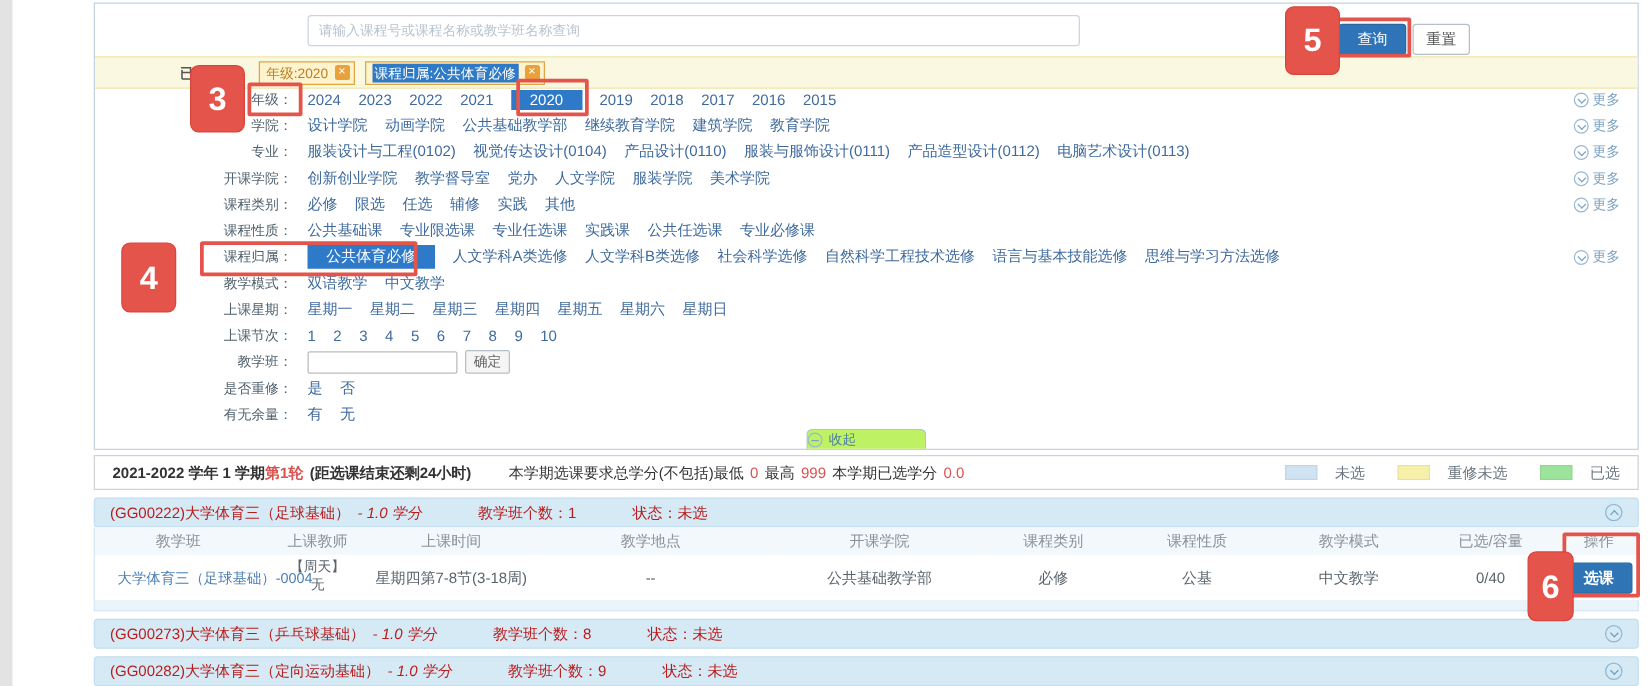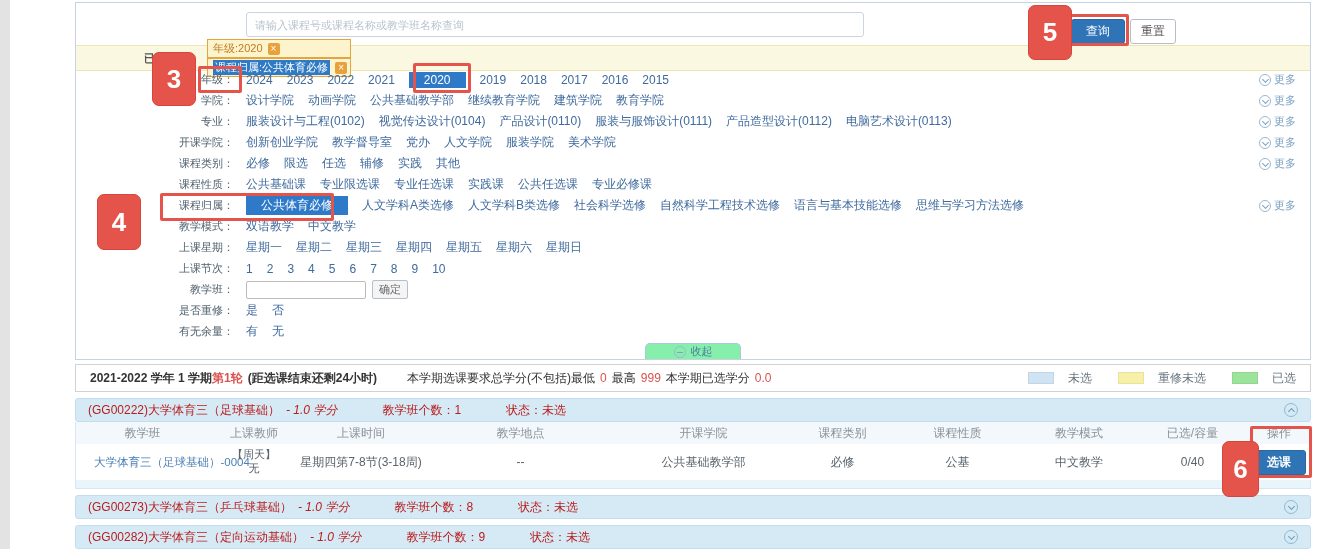--- a/index.html
+++ b/index.html
@@ -31,21 +31,21 @@
   .option.selected { background:#2e7ac8; color:#fff; padding:1px 15px; }
   .more-link { margin-left:auto; display:flex; align-items:center; color:#7aa0c0; font-size:11px; cursor:pointer; }
   .more-link span + span { margin-left:3px; }
   .mini-input { width:120px; height:18px; border:1px solid #bbb; border-radius:2px; font-size:11px; padding:0 4px; outline:none; }
   .btn-confirm { height:19px; font-size:11px; border:1px solid #b6bfc7; background:#f5f5f5; padding:0 6px; margin-left:6px; color:#666; border-radius:2px; cursor:pointer; }
 
   .circle-icon { width:12px; height:12px; border:1px solid #9bb8d0; border-radius:50%; display:inline-block; position:relative; flex:none; }
   .circle-icon.down::after { content:""; position:absolute; left:3px; top:2px; width:4px; height:4px; border-left:1px solid #7ba3c4; border-bottom:1px solid #7ba3c4; transform:rotate(-45deg); }
   .circle-icon.minus::after { content:""; position:absolute; left:2px; top:5px; width:6px; height:0; border-top:1px solid #7ba3c4; }
 
-  .collapse-tab { position:absolute; left:50%; bottom:0; transform:translateX(-50%); width:96px; height:16px; border:1px solid #a9c7dd; border-bottom:none; border-radius:5px 5px 0 0; background:#86efac; color:#4c7fa0; font-size:11px; display:flex; align-items:center; justify-content:center; cursor:pointer; }
+  .collapse-tab { position:absolute; left:50%; bottom:0; transform:translateX(-50%); width:96px; height:16px; border:1px solid #a9c7dd; border-bottom:none; border-radius:5px 5px 0 0; background:#bef264; color:#4c7fa0; font-size:11px; display:flex; align-items:center; justify-content:flex-start; cursor:pointer; }
   .collapse-tab span + span { margin-left:5px; }
 
   
   .semester-bar { position:absolute; left:75px; top:364px; width:1236px; height:28px; border:1px solid #d2d2d2; background:#fff; display:flex; align-items:center; padding:0 14px; font-size:12px; color:#333; }
   .semester-bar .red { color:#d9534f; }
   .semester-bar .bold { font-weight:bold; }
   .sem-gap { margin-left:30px; }
   .sem-sm { margin-left:5px; }
   .legend { margin-left:auto; display:flex; align-items:center; }
   .legend-item { display:flex; align-items:center; margin-left:26px; color:#6b7680; font-size:12px;gap:8px; }
@@ -85,21 +85,21 @@
 
   <div class="top-panel">
     <div class="search-row">
       <input class="search-input" placeholder="请输入课程号或课程名称或教学班名称查询" style="">
       <button class="btn-query">查询</button>
       <button class="btn-reset">重置</button>
     </div>
 
     <div class="cond-band">
       <span class="cond-label">已选条件：</span>
-      <span style="display:flex;flex-direction:column;" id="cond-tags">
+      <span style="display:flex;" id="cond-tags">
           <span class="tag">
             <span class="tag-text">年级:2020</span>
             <span class="tag-close">×</span>
           </span>
           <span class="tag hl">
             <span class="tag-text">课程归属:公共体育必修</span>
             <span class="tag-close">×</span>
           </span>
         </span>
     </div>

